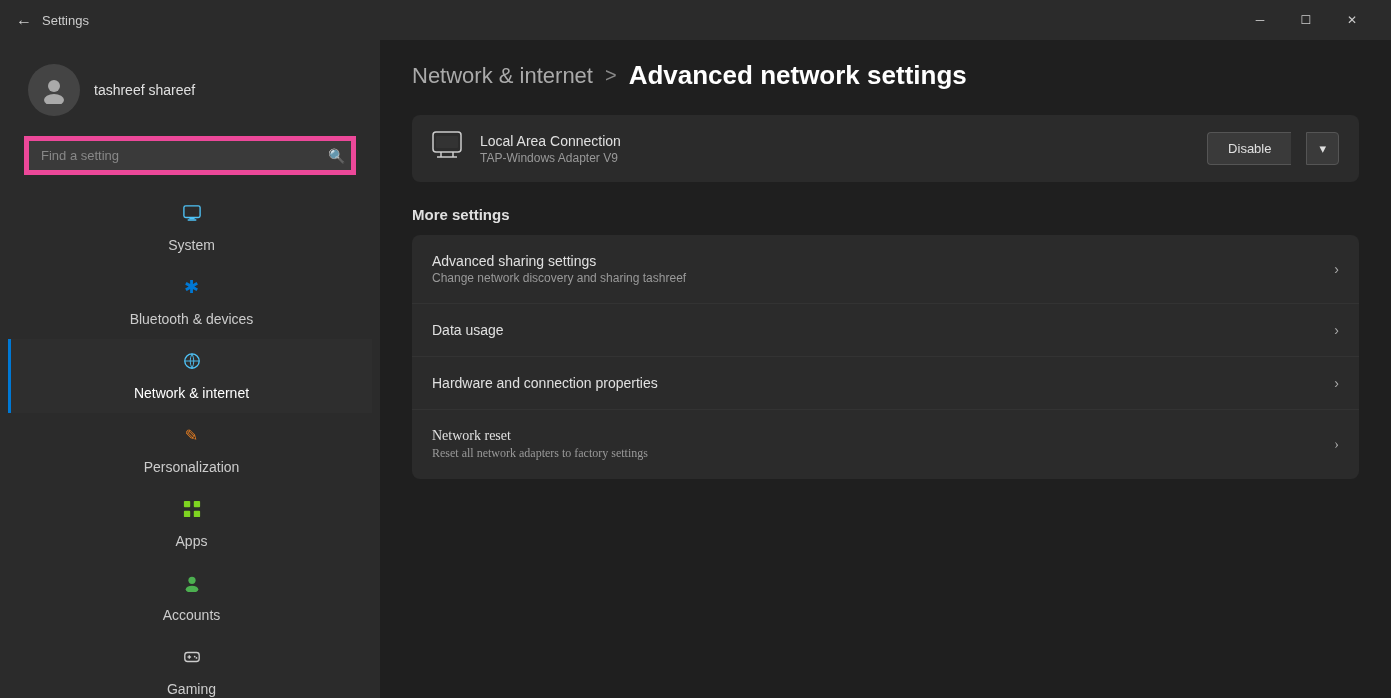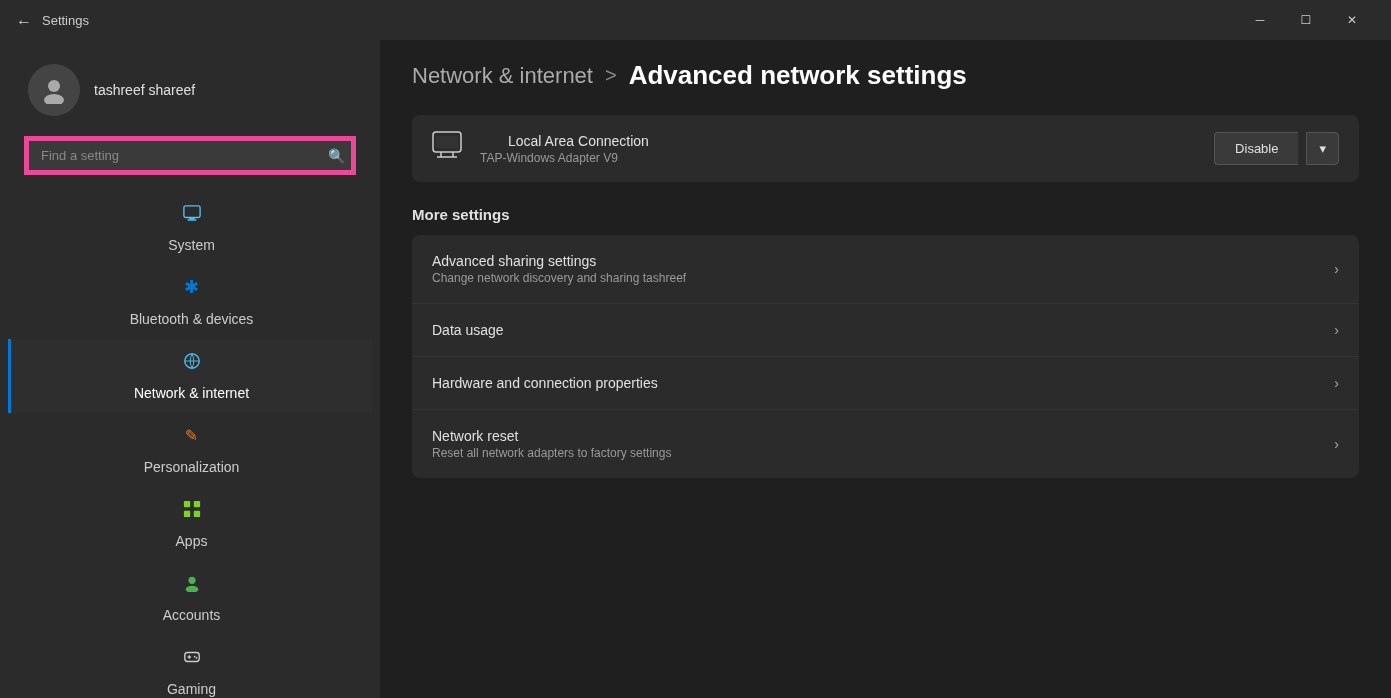--- a/index.html
+++ b/index.html
@@ -183,31 +183,30 @@
     .adapter-icon {
       font-size: 28px;
       color: #ccc;
       flex-shrink: 0;
     }
     .adapter-info { flex: 1; }
     .adapter-name {
       font-size: 14px;
       font-weight: 500;
       color: #e0e0e0;
-      margin-left: 28px;
     }
     .adapter-sub {
       font-size: 12px;
       color: #999;
       margin-top: 2px;
     }
     .adapter-actions {
       display: flex;
       align-items: center;
-      gap: 8px;
+      gap: 15px;
       margin-left: 19px;
     }
     .disable-btn {
       background: #3a3a3a;
       border: 1px solid #555;
       border-right: none;
       border-radius: 4px 0 0 4px;
       padding: 8px 20px;
       color: #e0e0e0;
       font-size: 13px;
@@ -236,21 +235,21 @@
       margin-bottom: 4px;
       overflow: hidden;
     }
     .settings-row {
       display: flex;
       align-items: center;
       padding: 18px 20px;
       cursor: pointer;
       border-bottom: 1px solid #333;
     }
-    .settings-row:last-child { border-bottom: none; }
+    .settings-row:last-child { border-bottom: none; font-family: Liberation Serif, serif; }
     .settings-row-content { flex: 1; }
     .settings-row-title {
       font-size: 14px;
       color: #e0e0e0;
       font-weight: 400;
     }
     .settings-row-sub {
       font-size: 12px;
       color: #999;
       margin-top: 2px;

